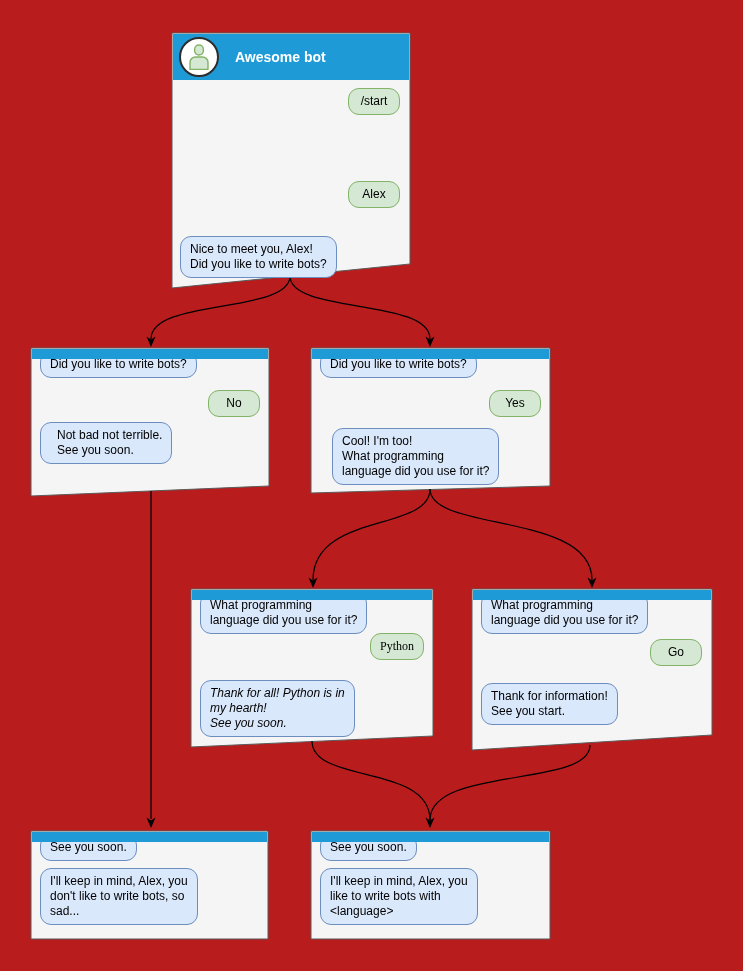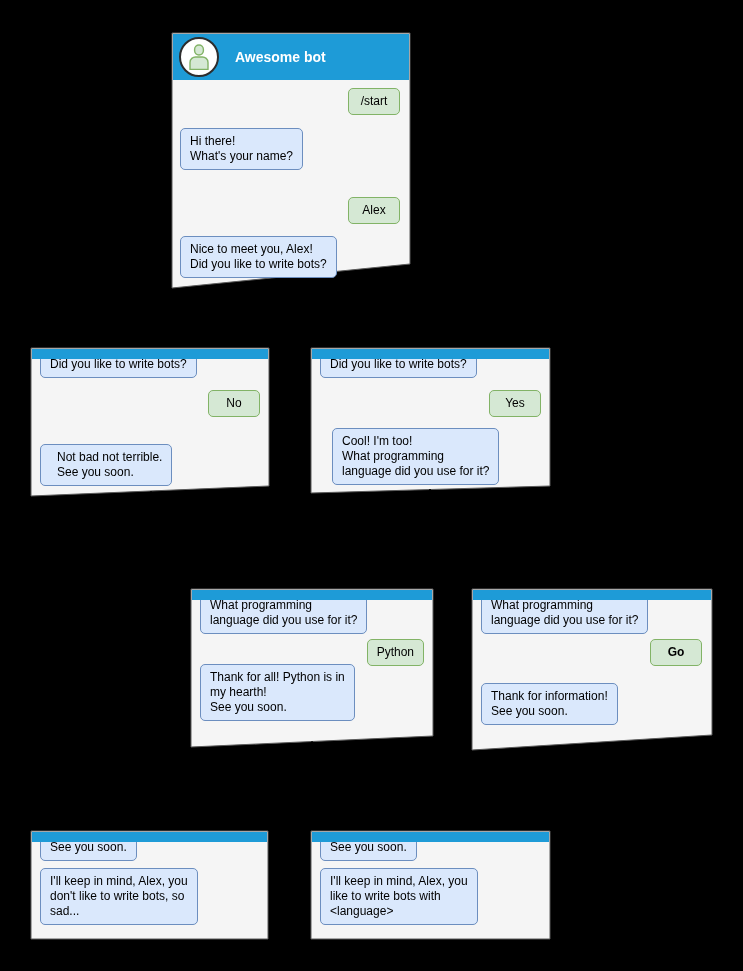--- a/index.html
+++ b/index.html
@@ -1,17 +1,17 @@
 <!DOCTYPE html>
 <html><head>
 <meta charset="utf-8">
 <style>
   html,body{margin:0;padding:0;background:#ffffff;}
   #canvas{
-    position:relative;width:743px;height:971px;background:#000000;overflow:hidden;
+    position:relative;width:743px;height:971px;background:#b91c1c;overflow:hidden;
     font-family:"Liberation Sans",sans-serif;
   }
   #diagram-layer{position:absolute;left:0;top:0;z-index:0;}
   .window{position:absolute;z-index:1;}
   .bar{
     position:absolute;left:1px;top:1px;width:calc(100% - 2px);height:10px;
     background:#1e9bd7;z-index:3;
   }
   .main-header{
     position:absolute;left:1px;top:1px;width:calc(100% - 2px);height:46px;
@@ -19,21 +19,21 @@
   }
   .avatar{
     width:40px;height:40px;border-radius:50%;background:#ffffff;
     border:2px solid #2d2d2d;box-sizing:border-box;margin-left:6px;
     display:flex;align-items:center;justify-content:center;flex:0 0 auto;
   }
   .window-title{
     color:#ffffff;font-size:14px;font-weight:bold;margin-left:16px;white-space:nowrap;
   }
   .bubble{
-    position:absolute;z-index:2;border-radius:5px;padding:5px 9px;
+    position:absolute;z-index:2;border-radius:11px;padding:5px 9px;
     font-size:12px;line-height:1.25;color:#000000;white-space:pre;
   }
   .bot{background:#dae8fc;border:1px solid #6c8ebf;}
   .user{background:#d5e8d4;border:1px solid #82b366;text-align:center;min-width:32px;}
 </style>
 </head>
 <body>
 
 <div id="canvas">
 
@@ -73,61 +73,59 @@
     <div class="main-header">
       <span class="avatar">
         <svg width="24" height="26" viewBox="0 0 24 26">
           <rect x="7.6" y="1" width="8.8" height="10" rx="4.4" fill="#d5e8d4" stroke="#82b366" stroke-width="1.4"></rect>
           <path d="M3,25.5 L3,18.5 C3,14.8 6,13 8.5,13 L15.5,13 C18,13 21,14.8 21,18.5 L21,25.5 Z" fill="#d5e8d4" stroke="#82b366" stroke-width="1.4" stroke-linejoin="round"></path>
         </svg>
       </span>
       <span class="window-title">Awesome bot</span>
     </div>
     <div class="bubble user" style="right:10px;top:55px;">/start</div>
-    <div class="bubble bot" style="left:8px;top:95px;">Hi there!
-What's your name?</div>
-    <div class="bubble user" style="right:10px;top:164px;">Alex</div>
+    <div class="bubble user" style="right:10px;top:148px;">Alex</div>
     <div class="bubble bot" style="left:8px;top:203px;">Nice to meet you, Alex!
 Did you like to write bots?</div>
   </div>
 
   <div class="window" style="left:31px;top:348px;width:238px;height:148px;">
     <div class="bar"></div>
     <div class="bubble bot" style="left:9px;top:3px;">Did you like to write bots?</div>
     <div class="bubble user" style="right:9px;top:42px;margin-left:16px;">No</div>
-    <div class="bubble bot" style="left:9px;top:96px;padding-left:16px;">Not bad not terrible.
+    <div class="bubble bot" style="left:9px;top:74px;padding-left:16px;">Not bad not terrible.
 See you soon.</div>
   </div>
 
   <div class="window" style="left:311px;top:348px;width:239px;height:145px;">
     <div class="bar"></div>
     <div class="bubble bot" style="left:9px;top:3px;">Did you like to write bots?</div>
     <div class="bubble user" style="right:9px;top:42px;margin-left:28px;">Yes</div>
     <div class="bubble bot" style="left:21px;top:80px;">Cool! I'm too!
 What programming
 language did you use for it?</div>
   </div>
 
   <div class="window" style="left:191px;top:589px;width:242px;height:158px;">
     <div class="bar"></div>
     <div class="bubble bot" style="left:9px;top:3px;">What programming
 language did you use for it?</div>
-    <div class="bubble user" style="right:9px;top:50px;">Python</div>
-    <div class="bubble bot" style="left:9px;top:75px;">Thank for all! Python is in
+    <div class="bubble user" style="right:9px;top:44px;font-family:Liberation Serif, serif;">Python</div>
+    <div class="bubble bot" style="left:9px;top:91px;font-style:italic;">Thank for all! Python is in
 my hearth!
 See you soon.</div>
   </div>
 
   <div class="window" style="left:472px;top:589px;width:240px;height:161px;">
     <div class="bar"></div>
     <div class="bubble bot" style="left:9px;top:3px;">What programming
 language did you use for it?</div>
-    <div class="bubble user" style="right:10px;top:50px;font-weight:bold;">Go</div>
+    <div class="bubble user" style="right:10px;top:50px;">Go</div>
     <div class="bubble bot" style="left:9px;top:94px;">Thank for information!
-See you soon.</div>
+See you start.</div>
   </div>
 
   <div class="window" style="left:31px;top:831px;width:237px;height:108px;">
     <div class="bar"></div>
     <div class="bubble bot" style="left:9px;top:3px;">See you soon.</div>
     <div class="bubble bot" style="left:9px;top:37px;">I'll keep in mind, Alex, you
 don't like to write bots, so
 sad...</div>
   </div>
 

